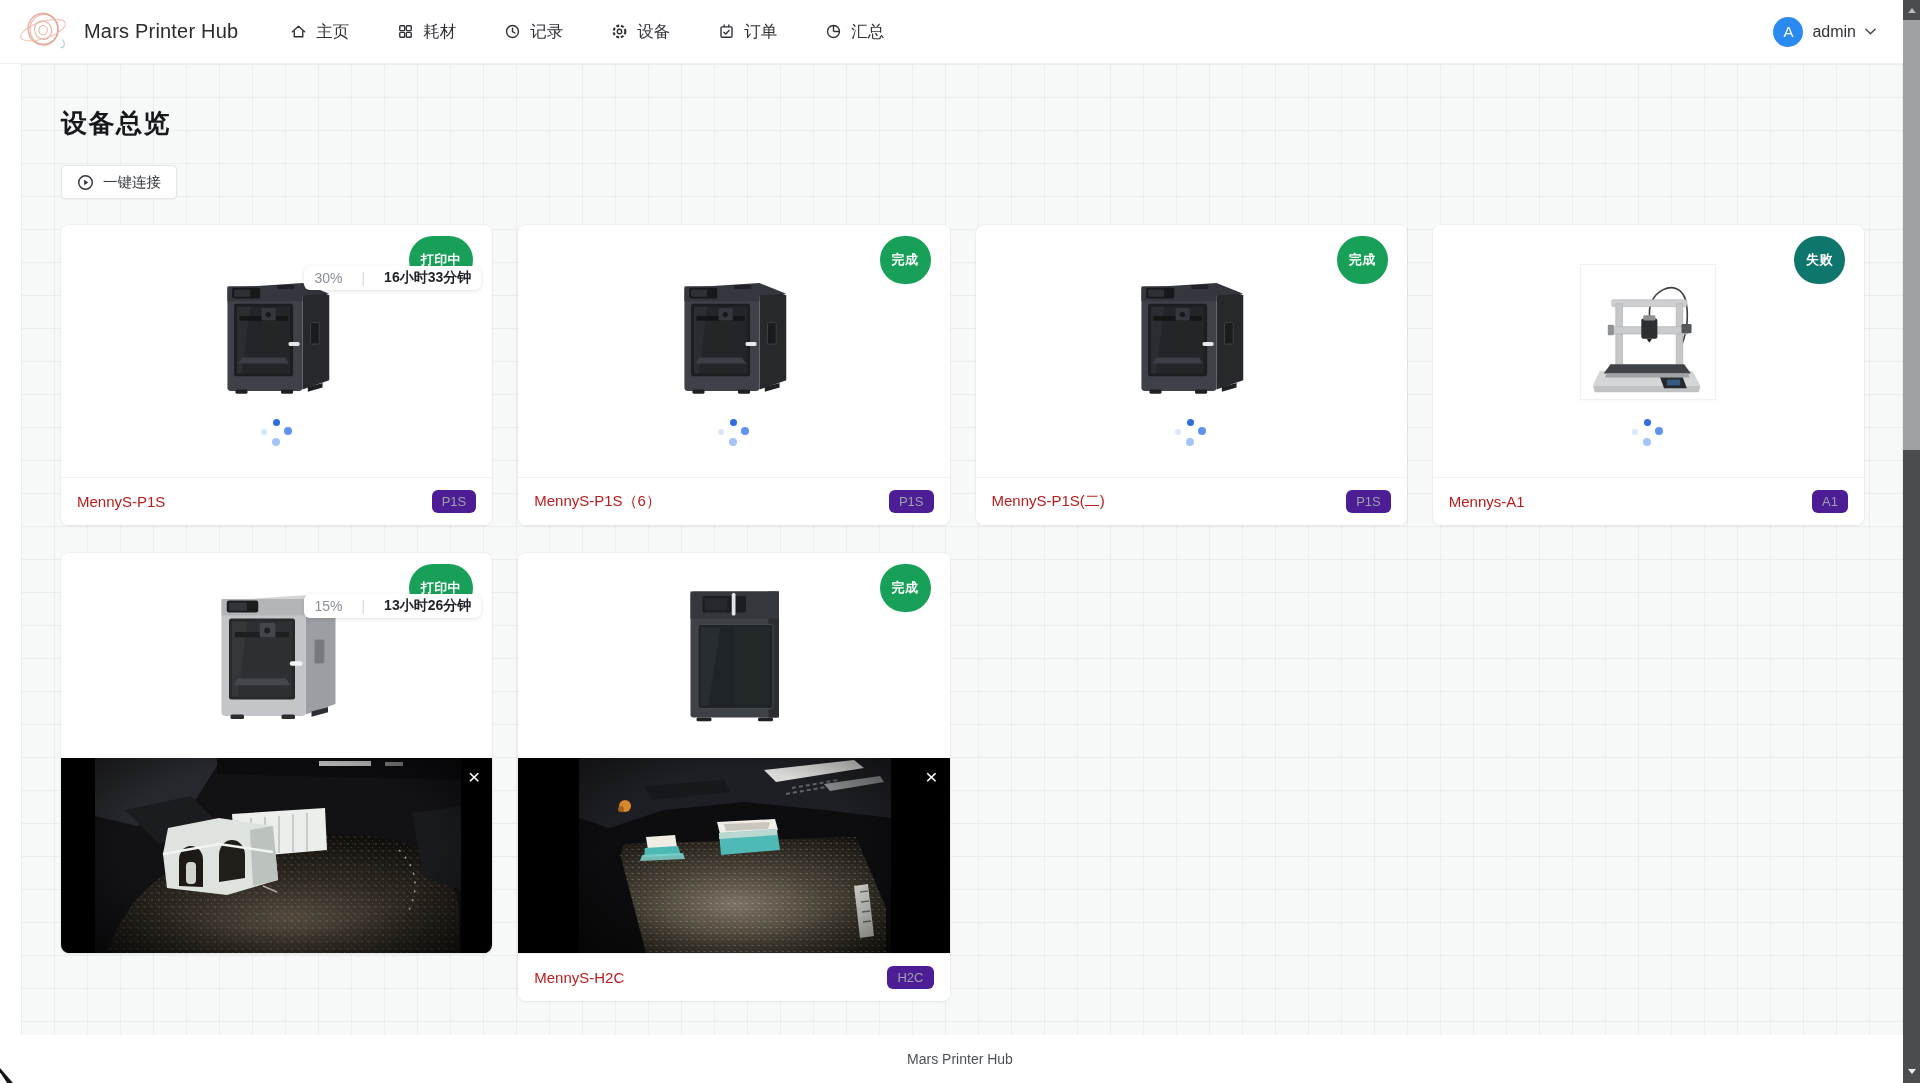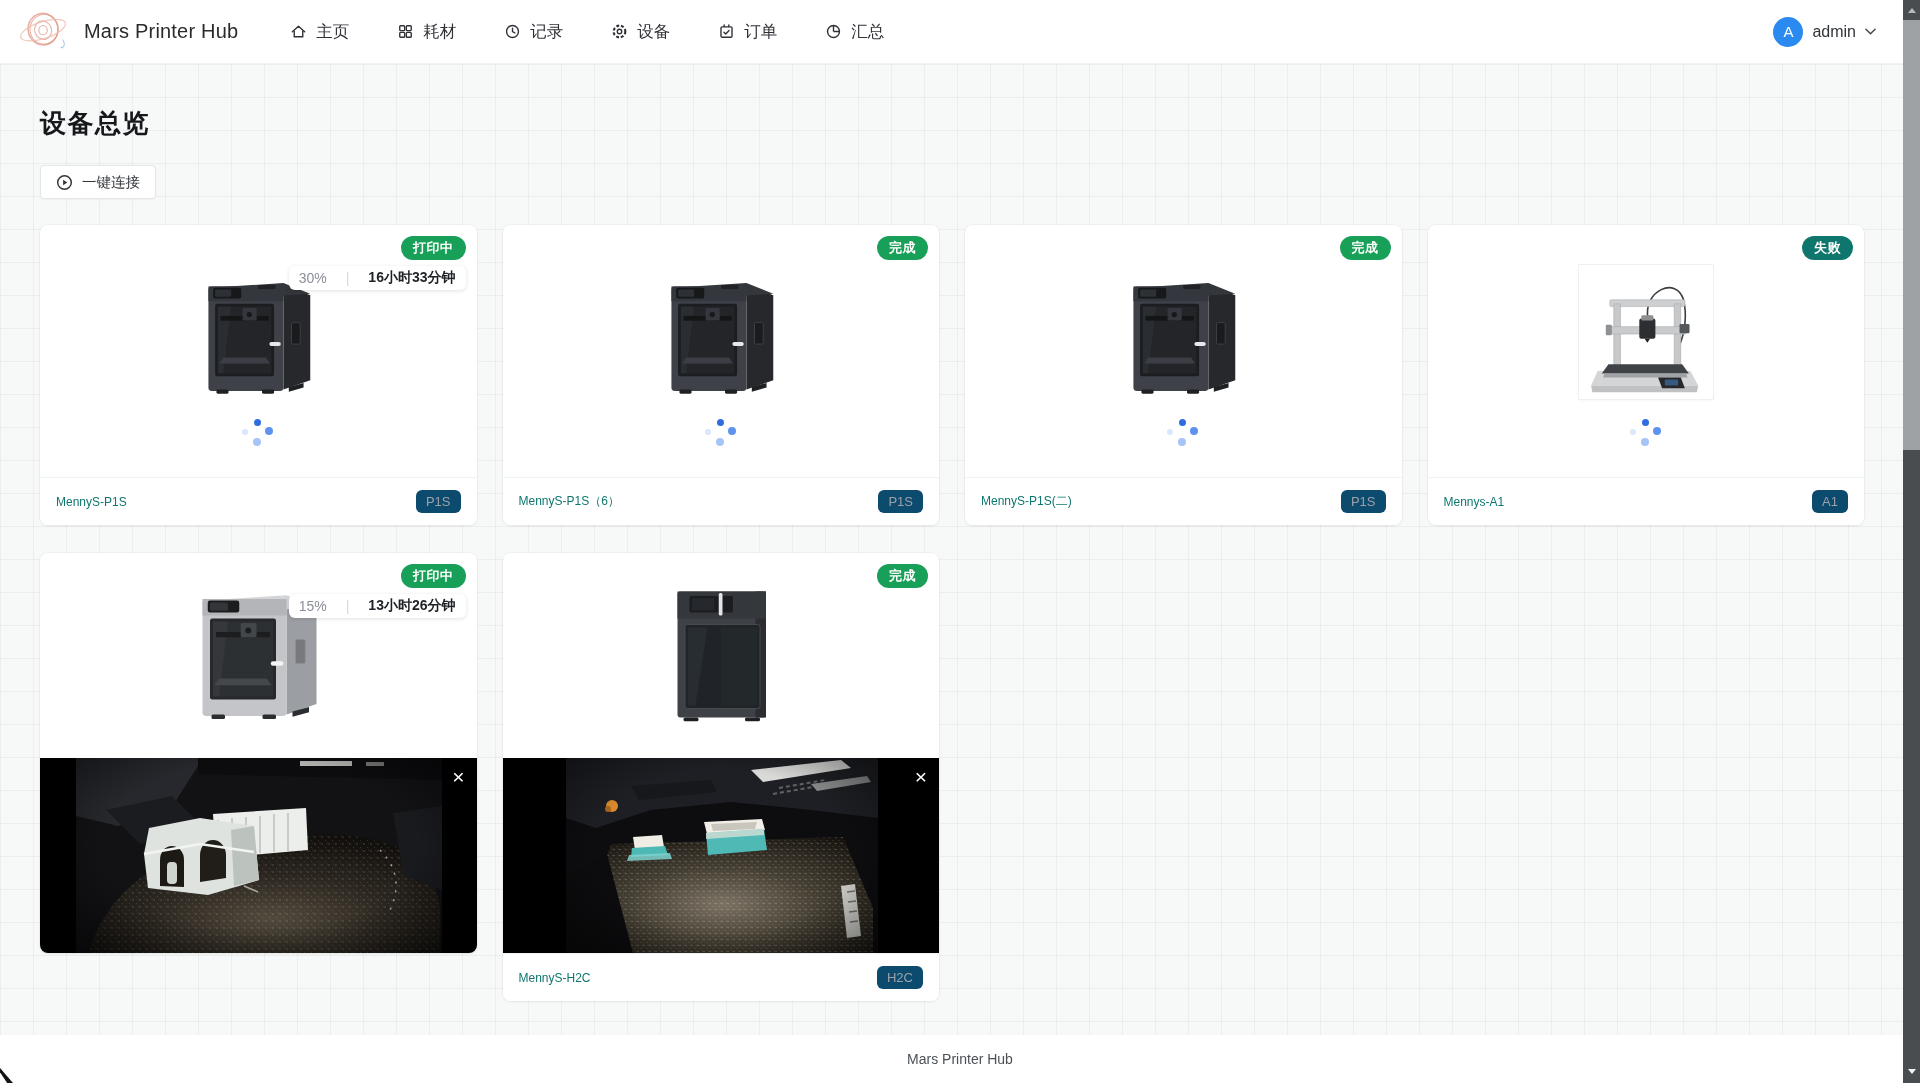--- a/index.html
+++ b/index.html
@@ -30,20 +30,21 @@
 
   
   .main {
     height:971px;
     background-color:#f7f8f8;
     background-image:
       linear-gradient(to right, rgba(60,80,80,0.055) 1px, transparent 1px),
       linear-gradient(to bottom, rgba(60,80,80,0.055) 1px, transparent 1px);
     background-size:33px 33px;
     padding:42px 56px 0 40px;
+    margin-left:21px;
   }
   .page-title { font-size:26px; font-weight:800; color:#17181b; letter-spacing:1.5px; }
   .connect-btn {
     margin-top:24px; display:inline-flex; align-items:center; gap:9px;
     background:#fff; border:1px solid #e3e5e7; border-radius:4px;
     height:34px; padding:0 15px; font-size:14.5px; color:#33373b; cursor:pointer;
     box-shadow:0 1px 2px rgba(0,0,0,.04); font-family:inherit;
   }
   .connect-btn svg { width:17px; height:17px; }
 
@@ -56,22 +57,22 @@
     box-shadow:0 1px 3px rgba(0,0,0,.06), 0 0 0 1px rgba(0,0,0,.025);
   }
   .media { position:relative; display:flex; flex-direction:column; align-items:center; height:252px; }
   .media.short { height:205px; }
   .printer-wrap { margin-top:40px; width:134px; height:134px; }
   .media.short .printer-wrap { margin-top:22px; width:150px; height:150px; }
   .printer-wrap svg { width:100%; height:100%; }
   .printer-wrap.tile { background:#fff; box-shadow:0 0 0 1px #f0f0ee, 0 1px 4px rgba(0,0,0,.05); }
 
   .badge {
-    position:absolute; top:11px; right:11px; color:#fff; font-size:13px; font-weight:700;
-    padding:3px 12px; border-radius:999px; letter-spacing:.5px;
+    position:absolute; top:11px; right:19px; color:#fff; font-size:13px; font-weight:700;
+    padding:15px 12px; border-radius:999px; letter-spacing:.5px;
   }
   .badge.printing, .badge.done { background:#18a058; }
   .badge.failed   { background:#0f766e; }
   .progress-pill {
     position:absolute; top:41px; right:11px; background:#fff; border-radius:6px;
     padding:3px 10px; font-size:14px; display:flex; align-items:center; gap:19px;
     box-shadow:0 1px 4px rgba(0,0,0,.12);
   }
   .progress-pill .pct { color:#8a8f98; }
   .progress-pill .sep { color:#d6d9dd; }
@@ -88,23 +89,23 @@
   .camera svg { height:100%; }
   .cam-close {
     position:absolute; top:4px; right:8px; color:#fff; font-size:21px; line-height:1;
     cursor:pointer; font-weight:400; padding:4px; background:transparent; border:0; font-family:inherit;
   }
 
   .card-footer {
     display:flex; align-items:center; justify-content:space-between;
     padding:12px 16px; border-top:1px solid #f1f2f3; background:#fff;
   }
-  .dev-name { font-size:12px; color:#0f766e; }
+  .dev-name { font-size:15px; color:#b91c1c; }
   .model-chip {
-    background:#0c4a6e; color:#9da1a8; font-size:13px; border-radius:6px; padding:4px 10px;
+    background:#4c1d95; color:#9da1a8; font-size:13px; border-radius:6px; padding:4px 10px;
   }
 
   
   .site-footer {
     height:48px; background:#fff; display:flex; align-items:center; justify-content:center;
     font-size:14px; color:#4b5157;
   }
 
   
   .scrollbar { position:fixed; top:0; right:0; width:17px; height:1083px; background:#4a4d4f; z-index:50; }

